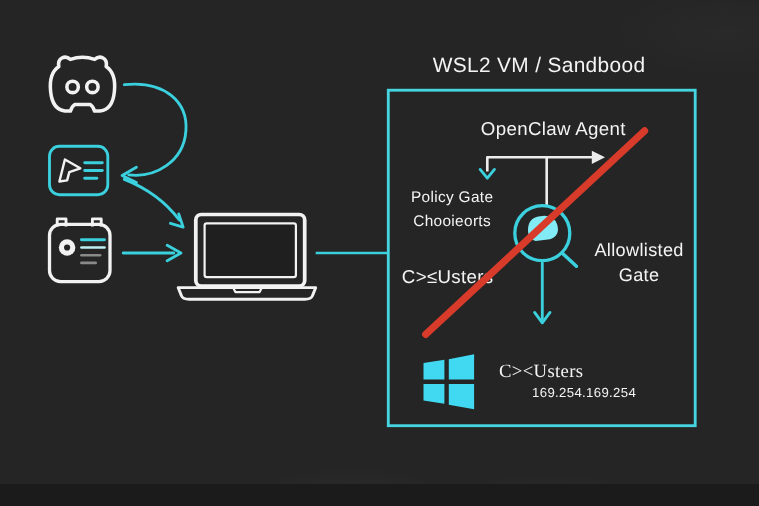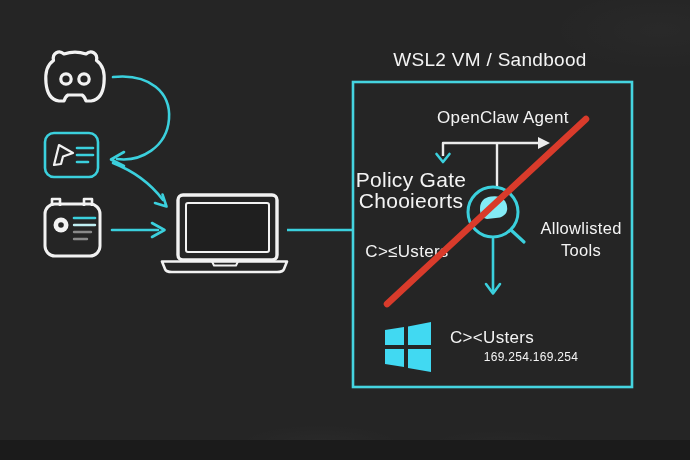--- a/index.html
+++ b/index.html
@@ -14,24 +14,24 @@
     color:#f2f2f2;
   }
   svg{position:absolute;left:0;top:0;}
   .lbl{
     position:absolute;transform:translate(-50%,-50%);
     white-space:nowrap;color:#f4f4f4;letter-spacing:.3px;
   }
   .lbl.center{text-align:center;white-space:normal;}
   .t-title{font-size:19px;}
   .t-agent{font-size:17px;}
-  .t-policy{font-size:21px;line-height:21px;width:130px;}
+  .t-policy{font-size:14px;line-height:21px;width:130px;}
   .t-users{font-size:17px;}
   .t-allow{font-size:16.5px;line-height:22px;width:110px;}
-  .t-hostpath{font-size:17px;}
+  .t-hostpath{font-size:17px;font-family:Liberation Serif, serif;}
   .t-ip{font-size:12px;}
   .toplayer{pointer-events:none;}
 </style>
 </head>
 <body>
 
 <div class="canvas">
 
   <svg width="690" height="460" viewBox="0 0 690 460">
 
@@ -120,21 +120,21 @@
 
   <div class="lbl center t-policy" style="left:411px;top:190px;">
     <div>Policy Gate</div>
     <div>Chooieorts</div>
   </div>
 
   <div class="lbl t-users" style="left:407px;top:252px;">C&gt;≤Usters</div>
 
   <div class="lbl center t-allow" style="left:581px;top:239px;">
     <div>Allowlisted</div>
-    <div>Tools</div>
+    <div>Gate</div>
   </div>
 
   <div class="lbl t-hostpath" style="left:492px;top:338px;">C&gt;&lt;Usters</div>
   <div class="lbl t-ip" style="left:531px;top:357px;">169.254.169.254</div>
 
   <svg class="toplayer" width="690" height="460" viewBox="0 0 690 460">
     <line x1="387" y1="304" x2="586" y2="119" stroke="#d93b2b" stroke-width="6.5" stroke-linecap="round"></line>
   </svg>
 
 </div>

